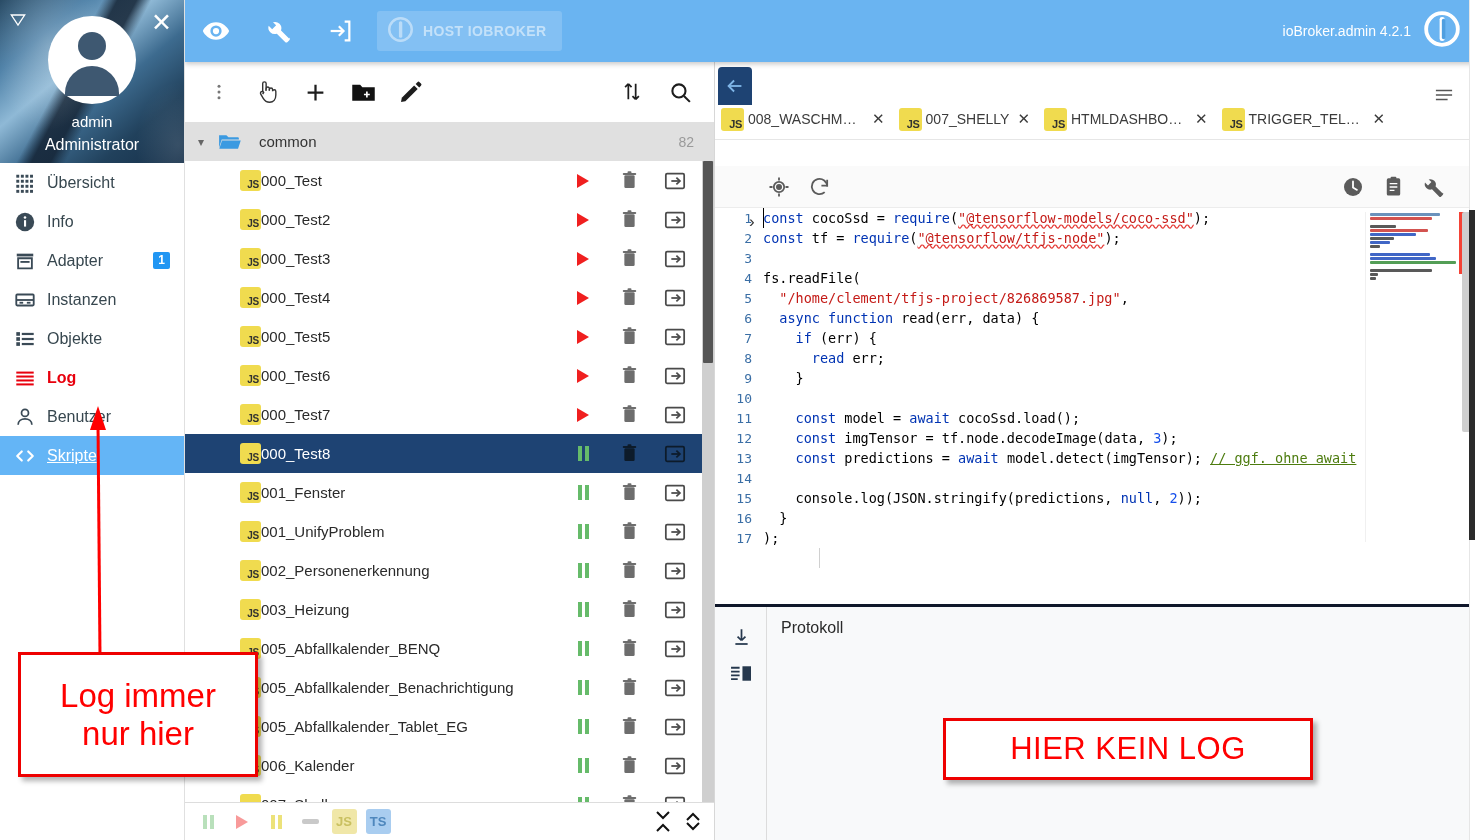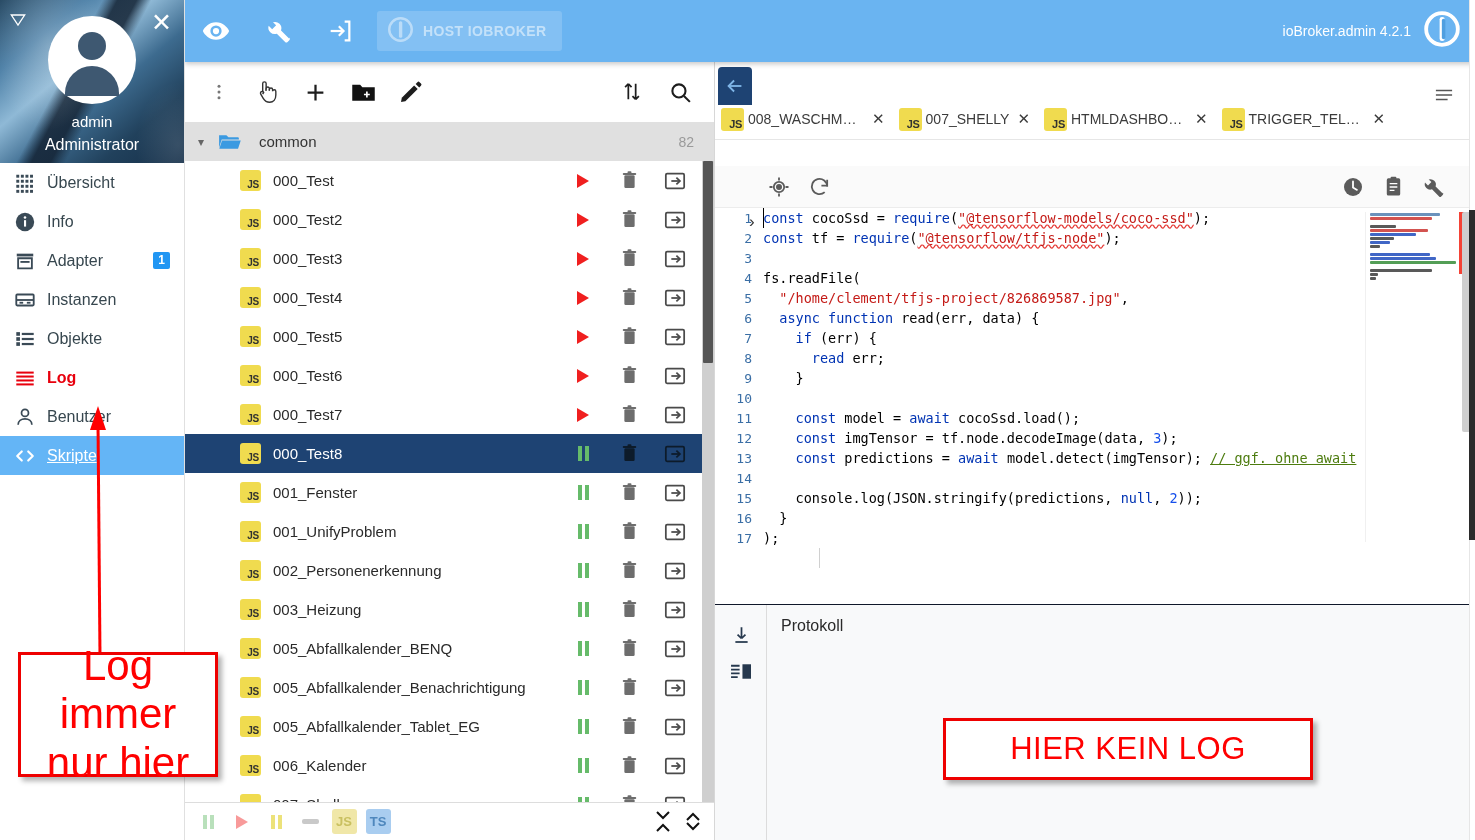--- a/index.html
+++ b/index.html
@@ -100,21 +100,21 @@
     padding-left: 55px; padding-right: 16px;
   }
   .script-row.selected { background: #1e4373; }
   .script-row.selected .sr-name { color: #fff; }
   .js-badge {
     flex: 0 0 21px; width: 21px; height: 21px; background: #f0db4f;
     border-radius: 3px; color: #323330; font-size: 10px; font-weight: bold;
     display: flex; align-items: flex-end; justify-content: flex-end;
     padding: 0 2px 1px 0; letter-spacing: -.3px;
   }
-  .sr-name { flex: 1; font-size: 15px; color: #2a2a2a; white-space: nowrap; margin-left: 12px; }
+  .sr-name { flex: 1; font-size: 15px; color: #2a2a2a; white-space: nowrap; }
   .sr-act { width: 46px; display: flex; align-items: center; justify-content: center; }
   .ic-play { width: 0; height: 0; border-left: 12px solid #f01f1f; border-top: 7px solid transparent; border-bottom: 7px solid transparent; }
   .ic-pause { display: flex; gap: 3px; }
   .ic-pause i { display: block; width: 4px; height: 15px; background: #66bb6a; }
   .script-row.selected .ic-pause i { background: #66bb6a; }
   .ic-trash { color: #6d6d6d; }
   .script-row.selected .ic-trash { color: #0d1b2a; }
   .ic-export { color: #4a4a4a; }
   .script-row.selected .ic-export { color: #0d1b2a; }
 
@@ -182,37 +182,37 @@
   }
   .mm-line { height: 3px; margin: 1px 0 1px 4px; border-radius: 1px; opacity: .75; }
   #minimap-error { position: absolute; right: 6px; top: 150px; width: 10px; height: 62px; background: #f44336; }
   #code-vscroll-thumb { position: absolute; right: 2px; top: 150px; width: 11px; height: 220px; background: #cfcfcf; border-radius: 2px; }
   #code-hscroll { position: absolute; left: 44px; bottom: 10px; height: 10px; width: 690px; background: #f1f1f1; }
   #code-hscroll-thumb { position: absolute; left: 44px; bottom: 10px; height: 10px; width: 560px; background: #cfcfcf; }
 
   
   #protokoll {
     position: absolute; left: 715px; top: 604px; width: 760px; height: 236px;
-    background: #f8f9fa; border-top: 1px solid #0f172a;
+    background: #f8f9fa; border-top: 3px solid #0f172a;
     display: flex;
   }
   #prot-side { width: 52px; flex: 0 0 52px; border-right: 1px solid #dcdcdc; padding-top: 12px; background: #f8f9fa; }
   .ps-btn { width: 52px; height: 36px; display: flex; align-items: center; justify-content: center; cursor: pointer; color: #26384d; }
   #prot-body { flex: 1; padding: 12px 0 0 14px; }
   #prot-title { font-size: 16px; color: #2a2a2a; }
 
   
   .anno {
     position: absolute; z-index: 40;
     border: 3px solid #ee0000; background: #fff;
     box-shadow: 4px 4px 5px rgba(0,0,0,0.3);
     display: flex; align-items: center; justify-content: center; text-align: center;
     color: #ff0000;
   }
-  #anno-left { left: 18px; top: 652px; width: 200px; height: 125px; font-size: 42px; line-height: 1.15; }
+  #anno-left { left: 18px; top: 652px; width: 240px; height: 125px; font-size: 33px; line-height: 1.15; }
   #anno-right { left: 943px; top: 718px; width: 370px; height: 62px; font-size: 31px; letter-spacing: .5px; }
   #anno-arrow { position: absolute; left: 78px; top: 372px; width: 40px; height: 285px; z-index: 39; }
 
   
   #edge-sliver { position: absolute; right: 0; top: 0; width: 6px; height: 840px; background: #fff; z-index: 50; border-left: 1px solid #e6e6e6; }
   #edge-dark { position: absolute; right: 0; top: 210px; width: 6px; height: 330px; background: #2b2b2b; z-index: 51; }
 </style>
 </head>
 <body>
 

